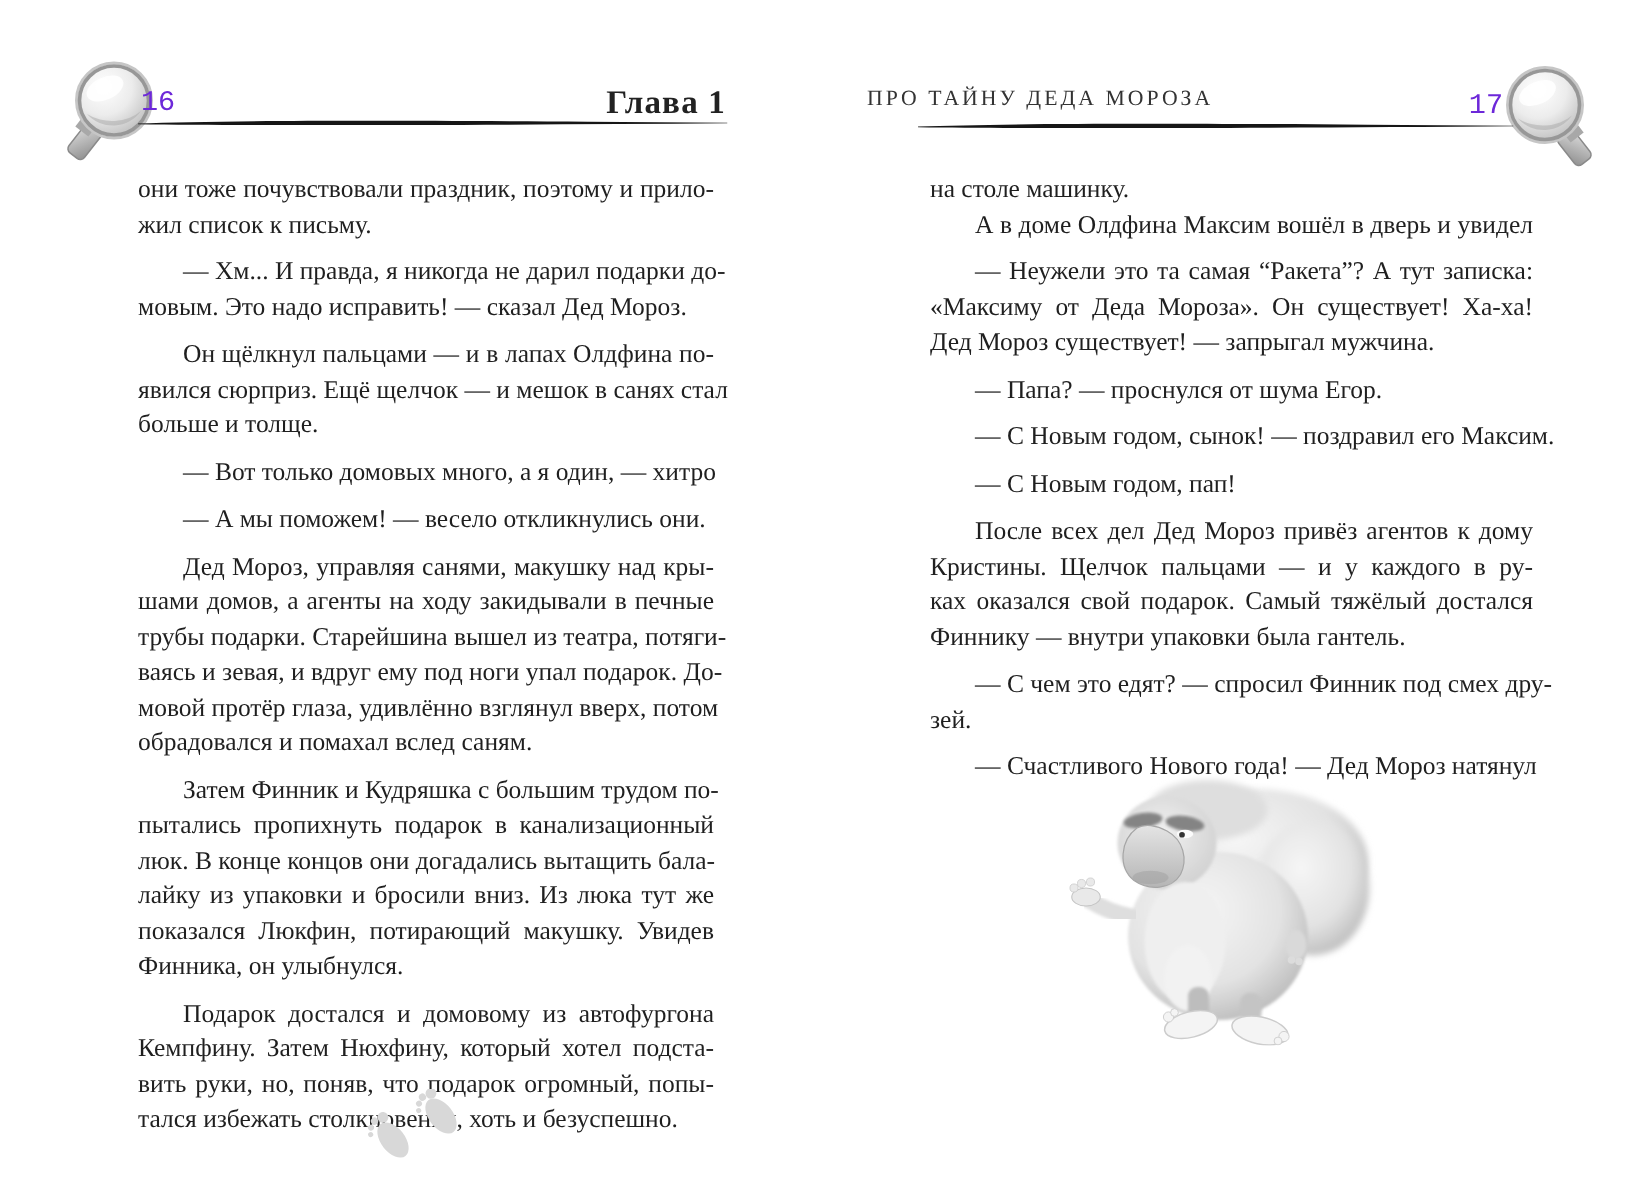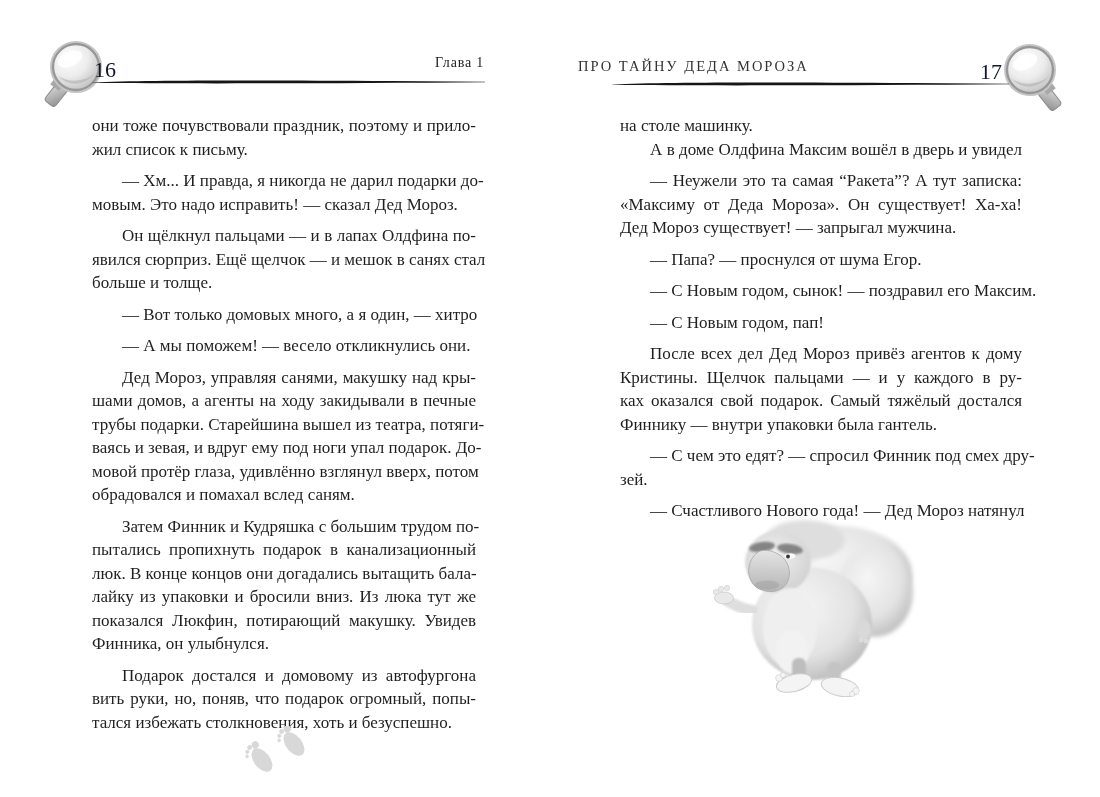--- a/index.html
+++ b/index.html
@@ -2,22 +2,22 @@
 <html><head>
 <meta charset="utf-8">
 <style>
   html,body{margin:0;padding:0;background:#ffffff;}
   #spread{
     position:relative;width:1100px;height:797px;background:#ffffff;
     overflow:hidden;font-family:"Liberation Serif","DejaVu Serif",serif;color:#1f1f1f;
   }
   .abs{position:absolute;}
   
-  .pagenum{font-size:22px;color:#0f172a;}
-  .chapter{font-size:14px;letter-spacing:.8px;color:#222;text-align:right;}
+  .pagenum{font-size:19px;color:#6d28d9;font-family:Liberation Mono, monospace;}
+  .chapter{font-size:22px;letter-spacing:.8px;color:#222;text-align:right;font-weight:bold;}
   .running-title{font-size:14.5px;letter-spacing:2px;color:#333;}
   
   .column{line-height:23.5px;font-size:17px;color:#1f1f1f;}
   .line{white-space:nowrap;text-align:left;}
   .line.just{text-align:justify;text-align-last:justify;}
   .line.indent{text-indent:30px;}
   .para{margin:8px;}
   
   .rule svg{display:block;}
 </style>
@@ -117,20 +117,21 @@
       <div class="para">
         <div class="line indent just">Затем Финник и Кудряшка с большим трудом по-</div>
         <div class="line just">пытались пропихнуть подарок в канализационный</div>
         <div class="line just">люк. В конце концов они догадались вытащить бала-</div>
         <div class="line just">лайку из упаковки и бросили вниз. Из люка тут же</div>
         <div class="line just">показался Люкфин, потирающий макушку. Увидев</div>
         <div class="line">Финника, он улыбнулся.</div>
       </div>
       <div class="para">
         <div class="line indent just">Подарок достался и домовому из автофургона</div>
+        <div class="line just">Кемпфину. Затем Нюхфину, который хотел подста-</div>
         <div class="line just">вить руки, но, поняв, что подарок огромный, попы-</div>
         <div class="line">тался избежать столкновения, хоть и безуспешно.</div>
       </div>
     </div>
 
   <div class="abs column" style="left:612px;top:106px;width:418px;">
       <div class="para">
         <div class="line">на столе машинку.</div>
         <div class="line indent just">А в доме Олдфина Максим вошёл в дверь и увидел</div>
       </div>

